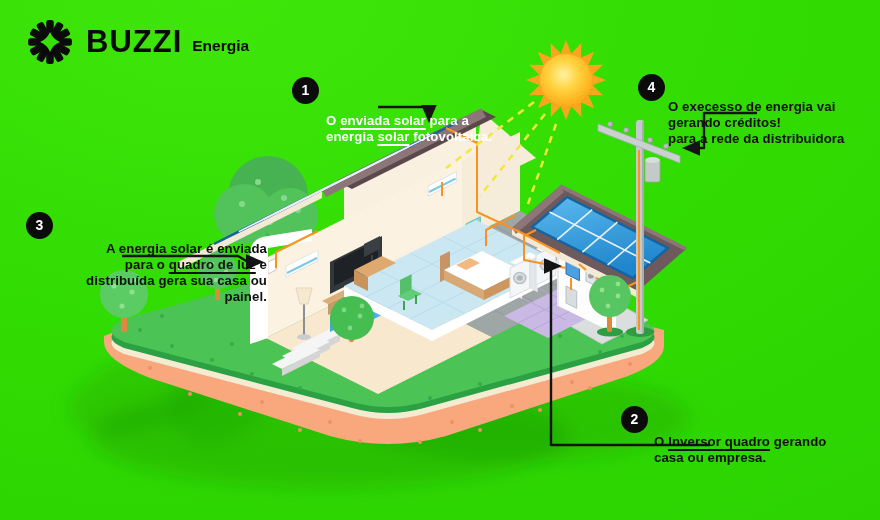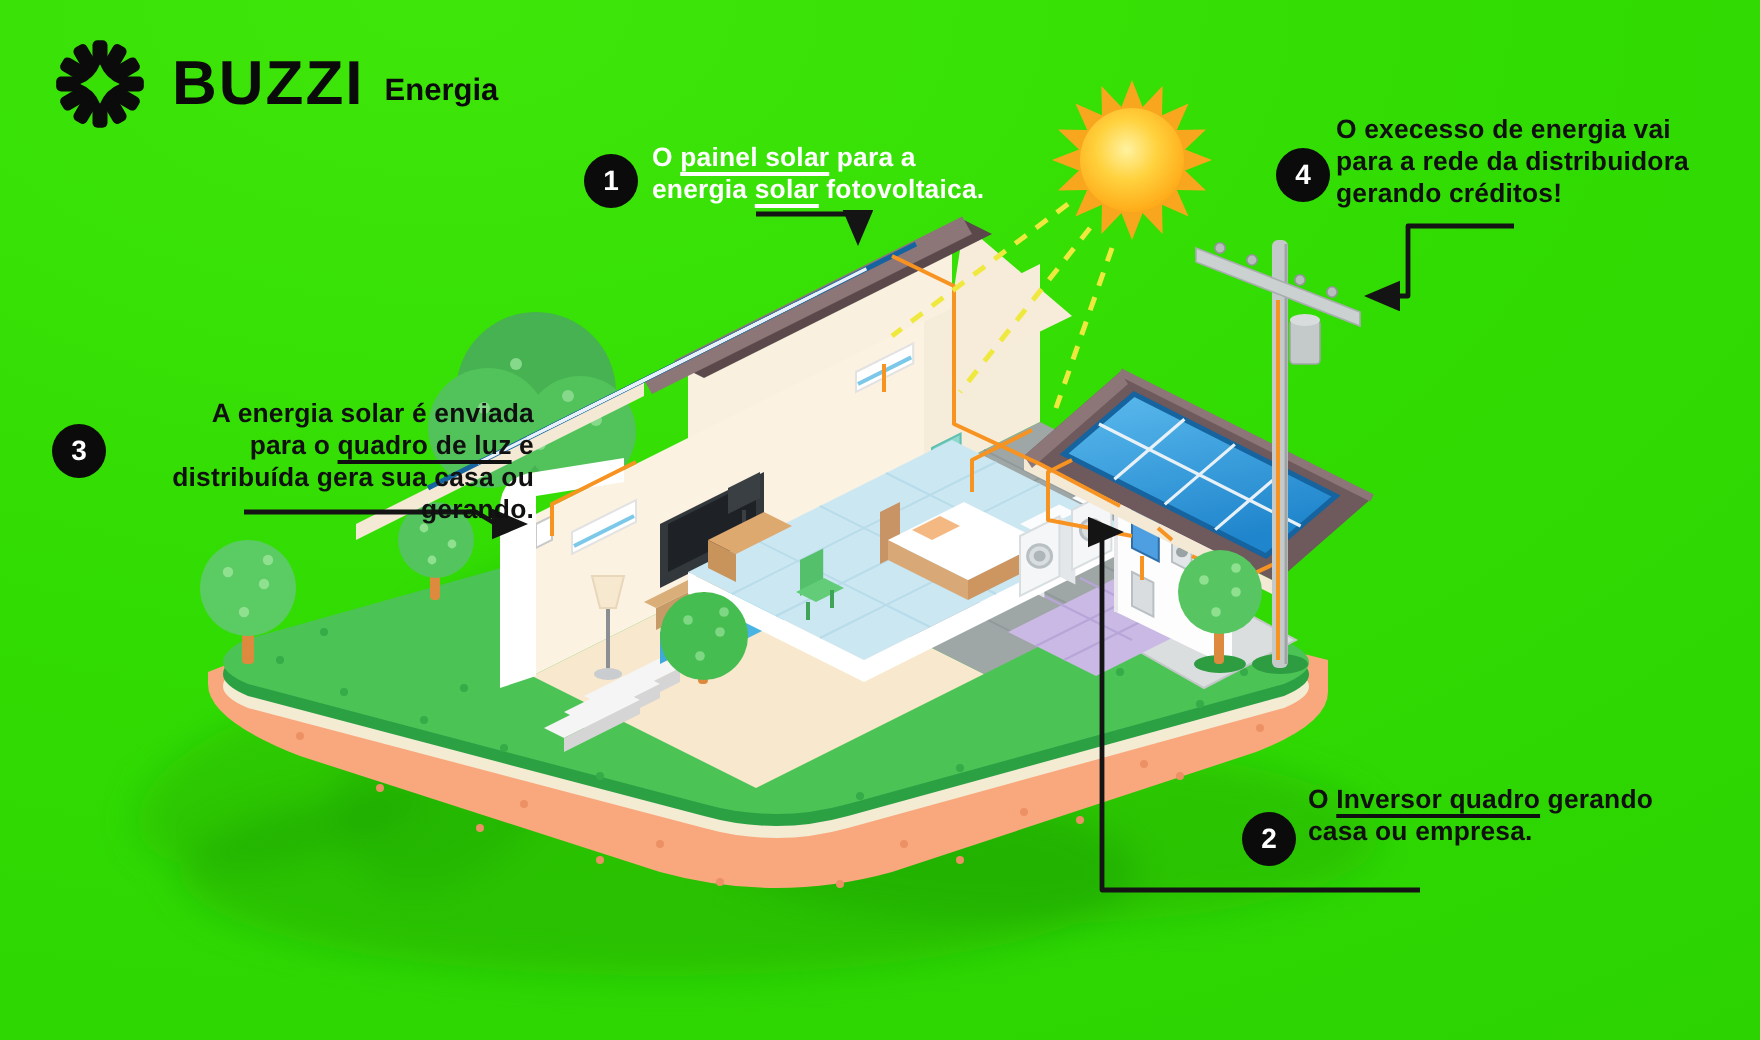--- a/index.html
+++ b/index.html
@@ -5,21 +5,21 @@
   html,body{margin:0;padding:0;}
   .stage{position:relative;width:880px;height:520px;overflow:hidden;
     background:radial-gradient(130% 130% at 25% 0%, #3FE60A 0%, #31DC02 48%, #2BD201 100%);
     font-family:"Liberation Sans", sans-serif;}
   svg.scene{position:absolute;left:0;top:0;}
   .logo{position:absolute;left:26px;top:18px;display:flex;align-items:center;}
   .logo .word{font-size:31px;font-weight:700;letter-spacing:1px;color:#0a0a0a;margin-left:12px;}
   .logo .suffix{font-size:15.5px;font-weight:700;color:#0a0a0a;margin-left:10px;padding-top:7px;}
   .badge{position:absolute;width:27px;height:27px;border-radius:50%;background:#0b0b0b;
     color:#ffffff;font-size:14px;line-height:27px;font-weight:700;text-align:center;}
-  .co-text{position:absolute;font-size:13.2px;line-height:16px;font-weight:700;letter-spacing:.1px;}
+  .co-text{position:absolute;font-size:13.2px;line-height:16px;font-weight:700;letter-spacing:.1px;margin-top:42px;}
   .co-text .u{text-decoration:underline;text-underline-offset:3px;text-decoration-thickness:1.5px;}
 </style>
 </head>
 <body>
 
 <div class="stage">
 
 <svg class="scene" width="880" height="520" viewBox="0 0 880 520">
 <defs>
   <filter id="soft" x="-60%" y="-60%" width="220%" height="220%">
@@ -396,38 +396,38 @@
       <circle cx="23" cy="23" r="9.5" fill="#0B0B0B"></circle>
     </g>
     <path transform="translate(23,23)" d="M0,-9.5 Q2.7,-2.7 9.5,0 Q2.7,2.7 0,9.5 Q-2.7,2.7 -9.5,0 Q-2.7,-2.7 0,-9.5 Z" fill="#37E005"></path>
   </svg>
   <span class="word">BUZZI</span>
   <span class="suffix">Energia</span>
 </header>
 
 <span class="badge" style="left:292px;top:77px;">1</span>
 <div class="co-text" style="left: 326px; top: 71px; width: 185px; color: rgb(255, 255, 255);">
-      <div><span>O </span><span class="u">painel solar</span><span> para a</span></div>
+      <div><span>O </span><span class="u">enviada solar</span><span> para a</span></div>
       <div><span>energia </span><span class="u">solar</span><span> fotovoltaica.</span></div>
     </div>
 
 <span class="badge" style="left:621px;top:406px;">2</span>
 <div class="co-text" style="left: 654px; top: 392px; width: 200px; color: rgb(16, 16, 16);">
       <div><span>O </span><span class="u">Inversor quadro</span><span> gerando</span></div>
       <div><span>casa ou empresa.</span></div>
     </div>
 
 <span class="badge" style="left:26px;top:212px;">3</span>
 <div class="co-text" style="left: 57px; top: 199px; width: 210px; color: rgb(16, 16, 16); text-align: right;">
       <div><span>A energia solar é enviada</span></div>
       <div><span>para o </span><span class="u">quadro de luz</span><span> e</span></div>
       <div><span>distribuída gera sua casa ou</span></div>
-      <div><span>gerando.</span></div>
+      <div><span>painel.</span></div>
     </div>
 
 <span class="badge" style="left:638px;top:74px;">4</span>
 <div class="co-text" style="left: 668px; top: 57px; width: 205px; color: rgb(16, 16, 16);">
       <div><span>O execesso de energia vai</span></div>
+      <div><span>gerando créditos!</span></div>
       <div><span>para a rede da distribuidora</span></div>
-      <div><span>gerando créditos!</span></div>
     </div>
 
 </div>
 
 </body></html>

